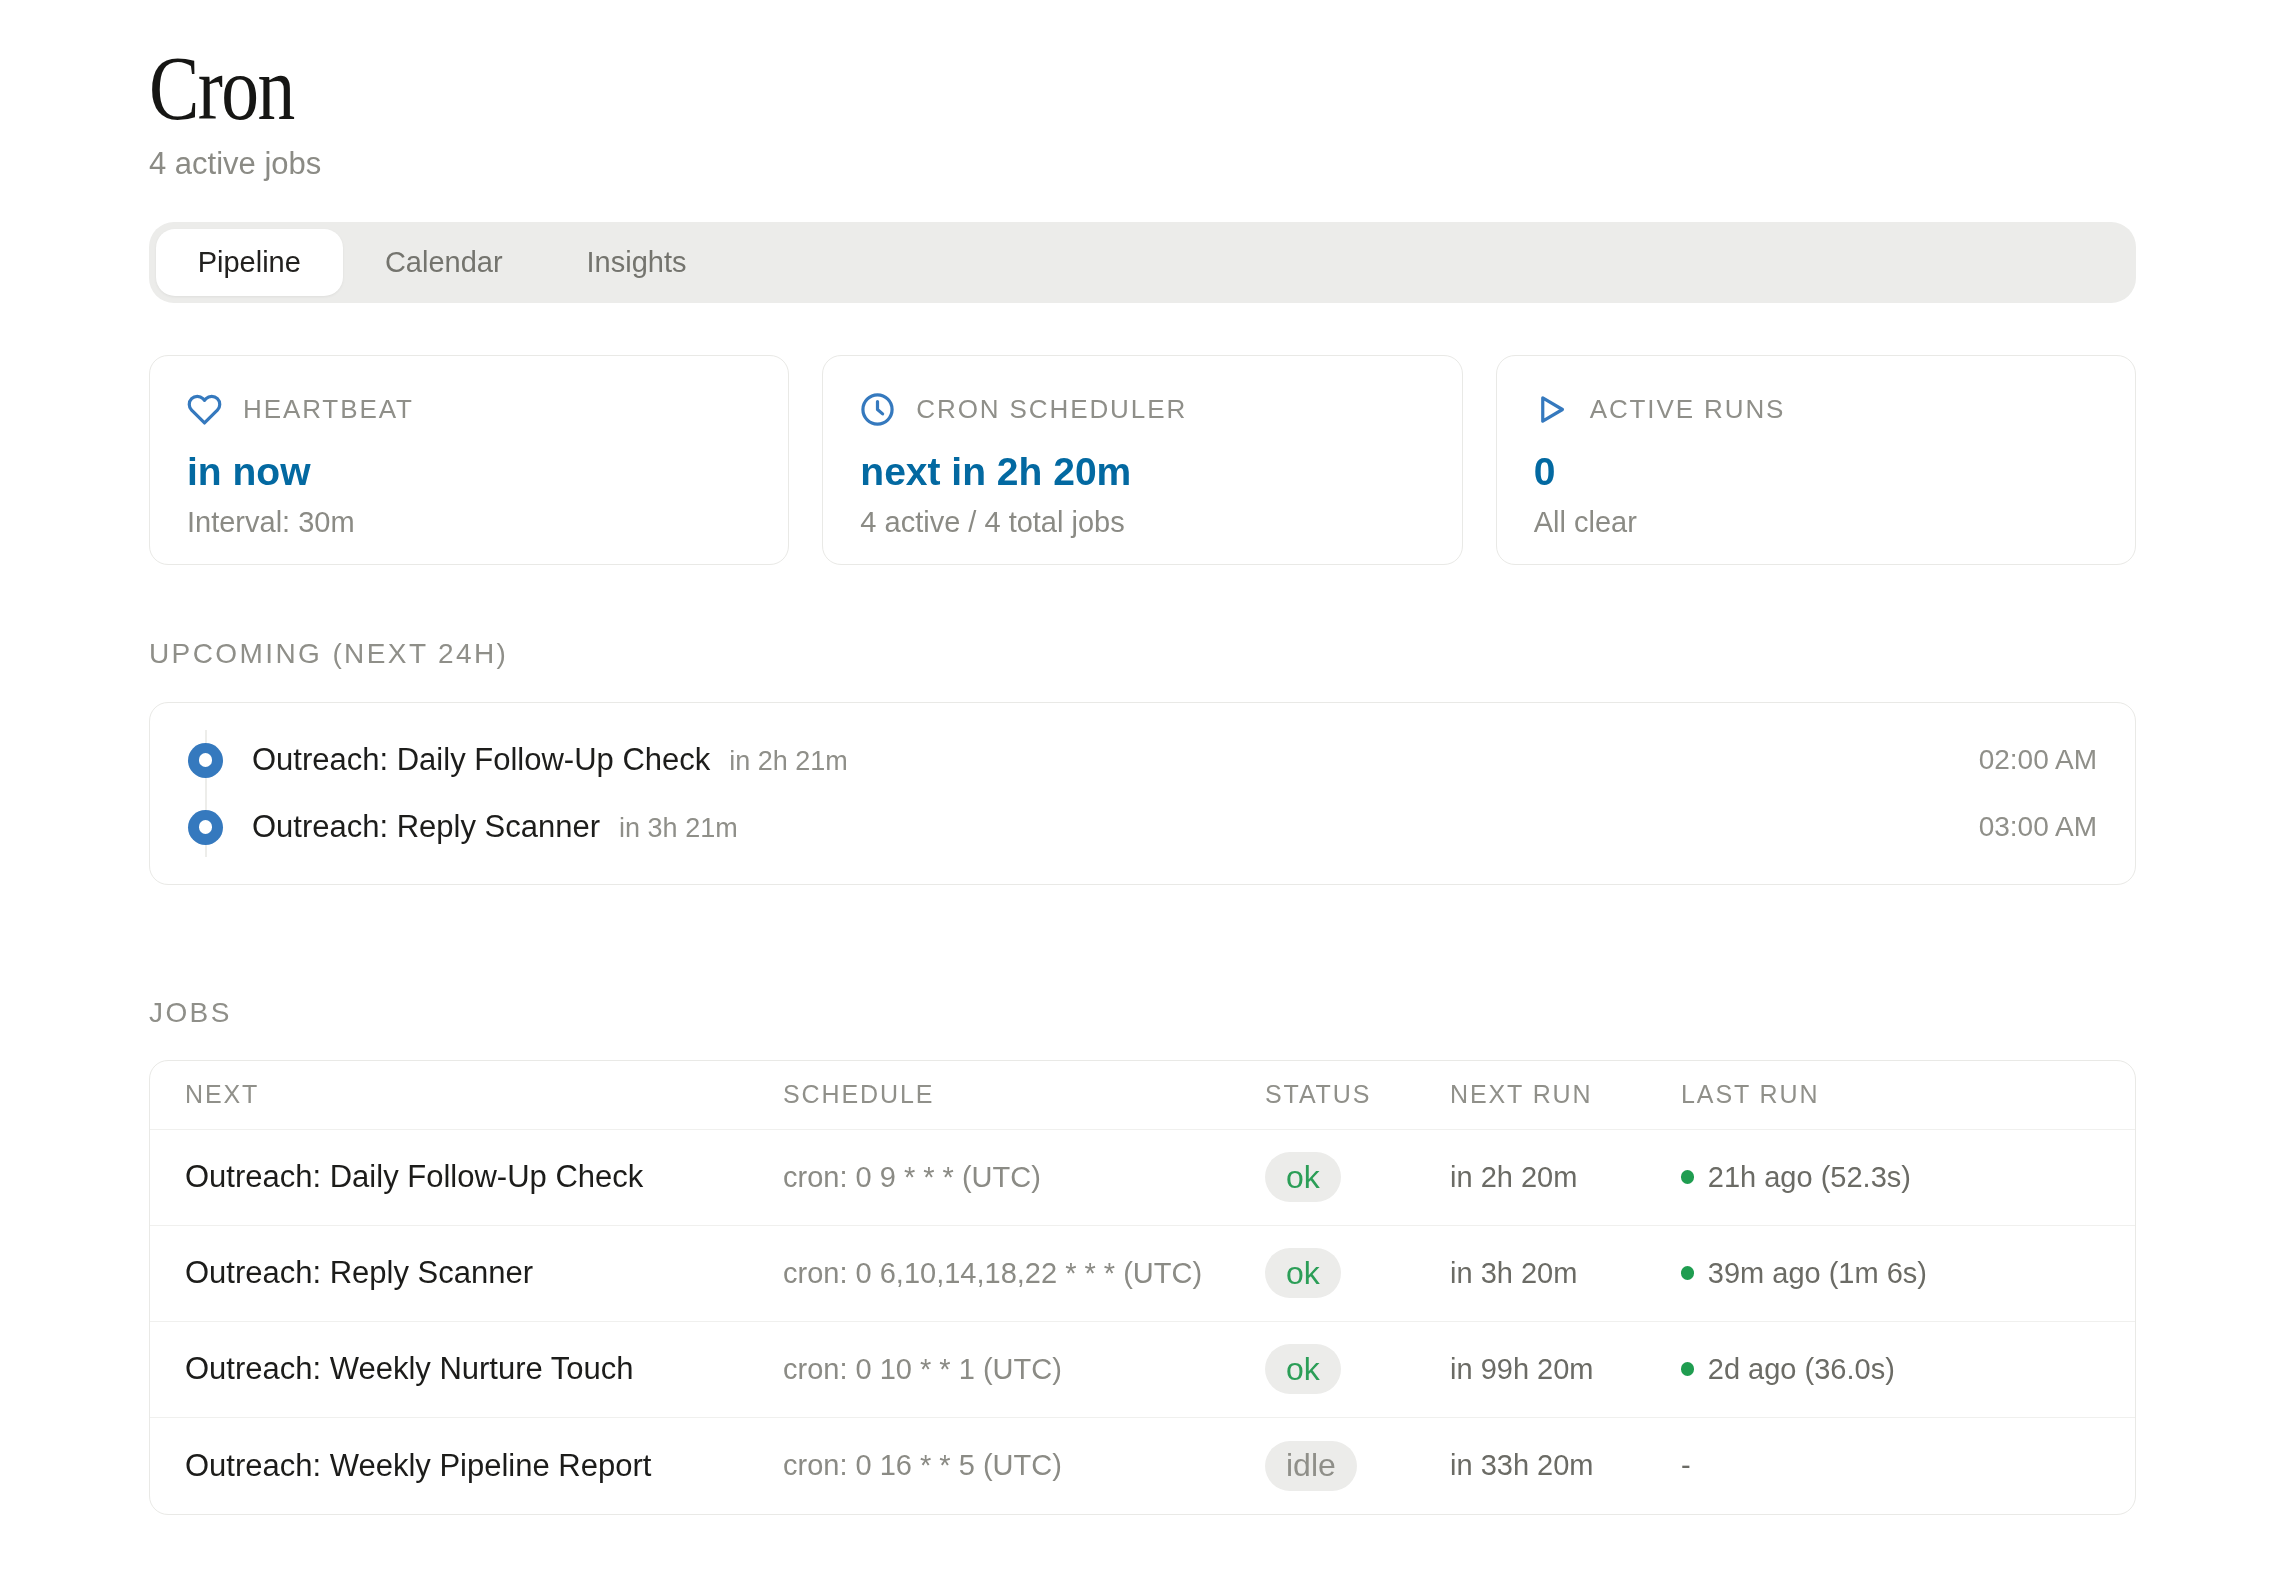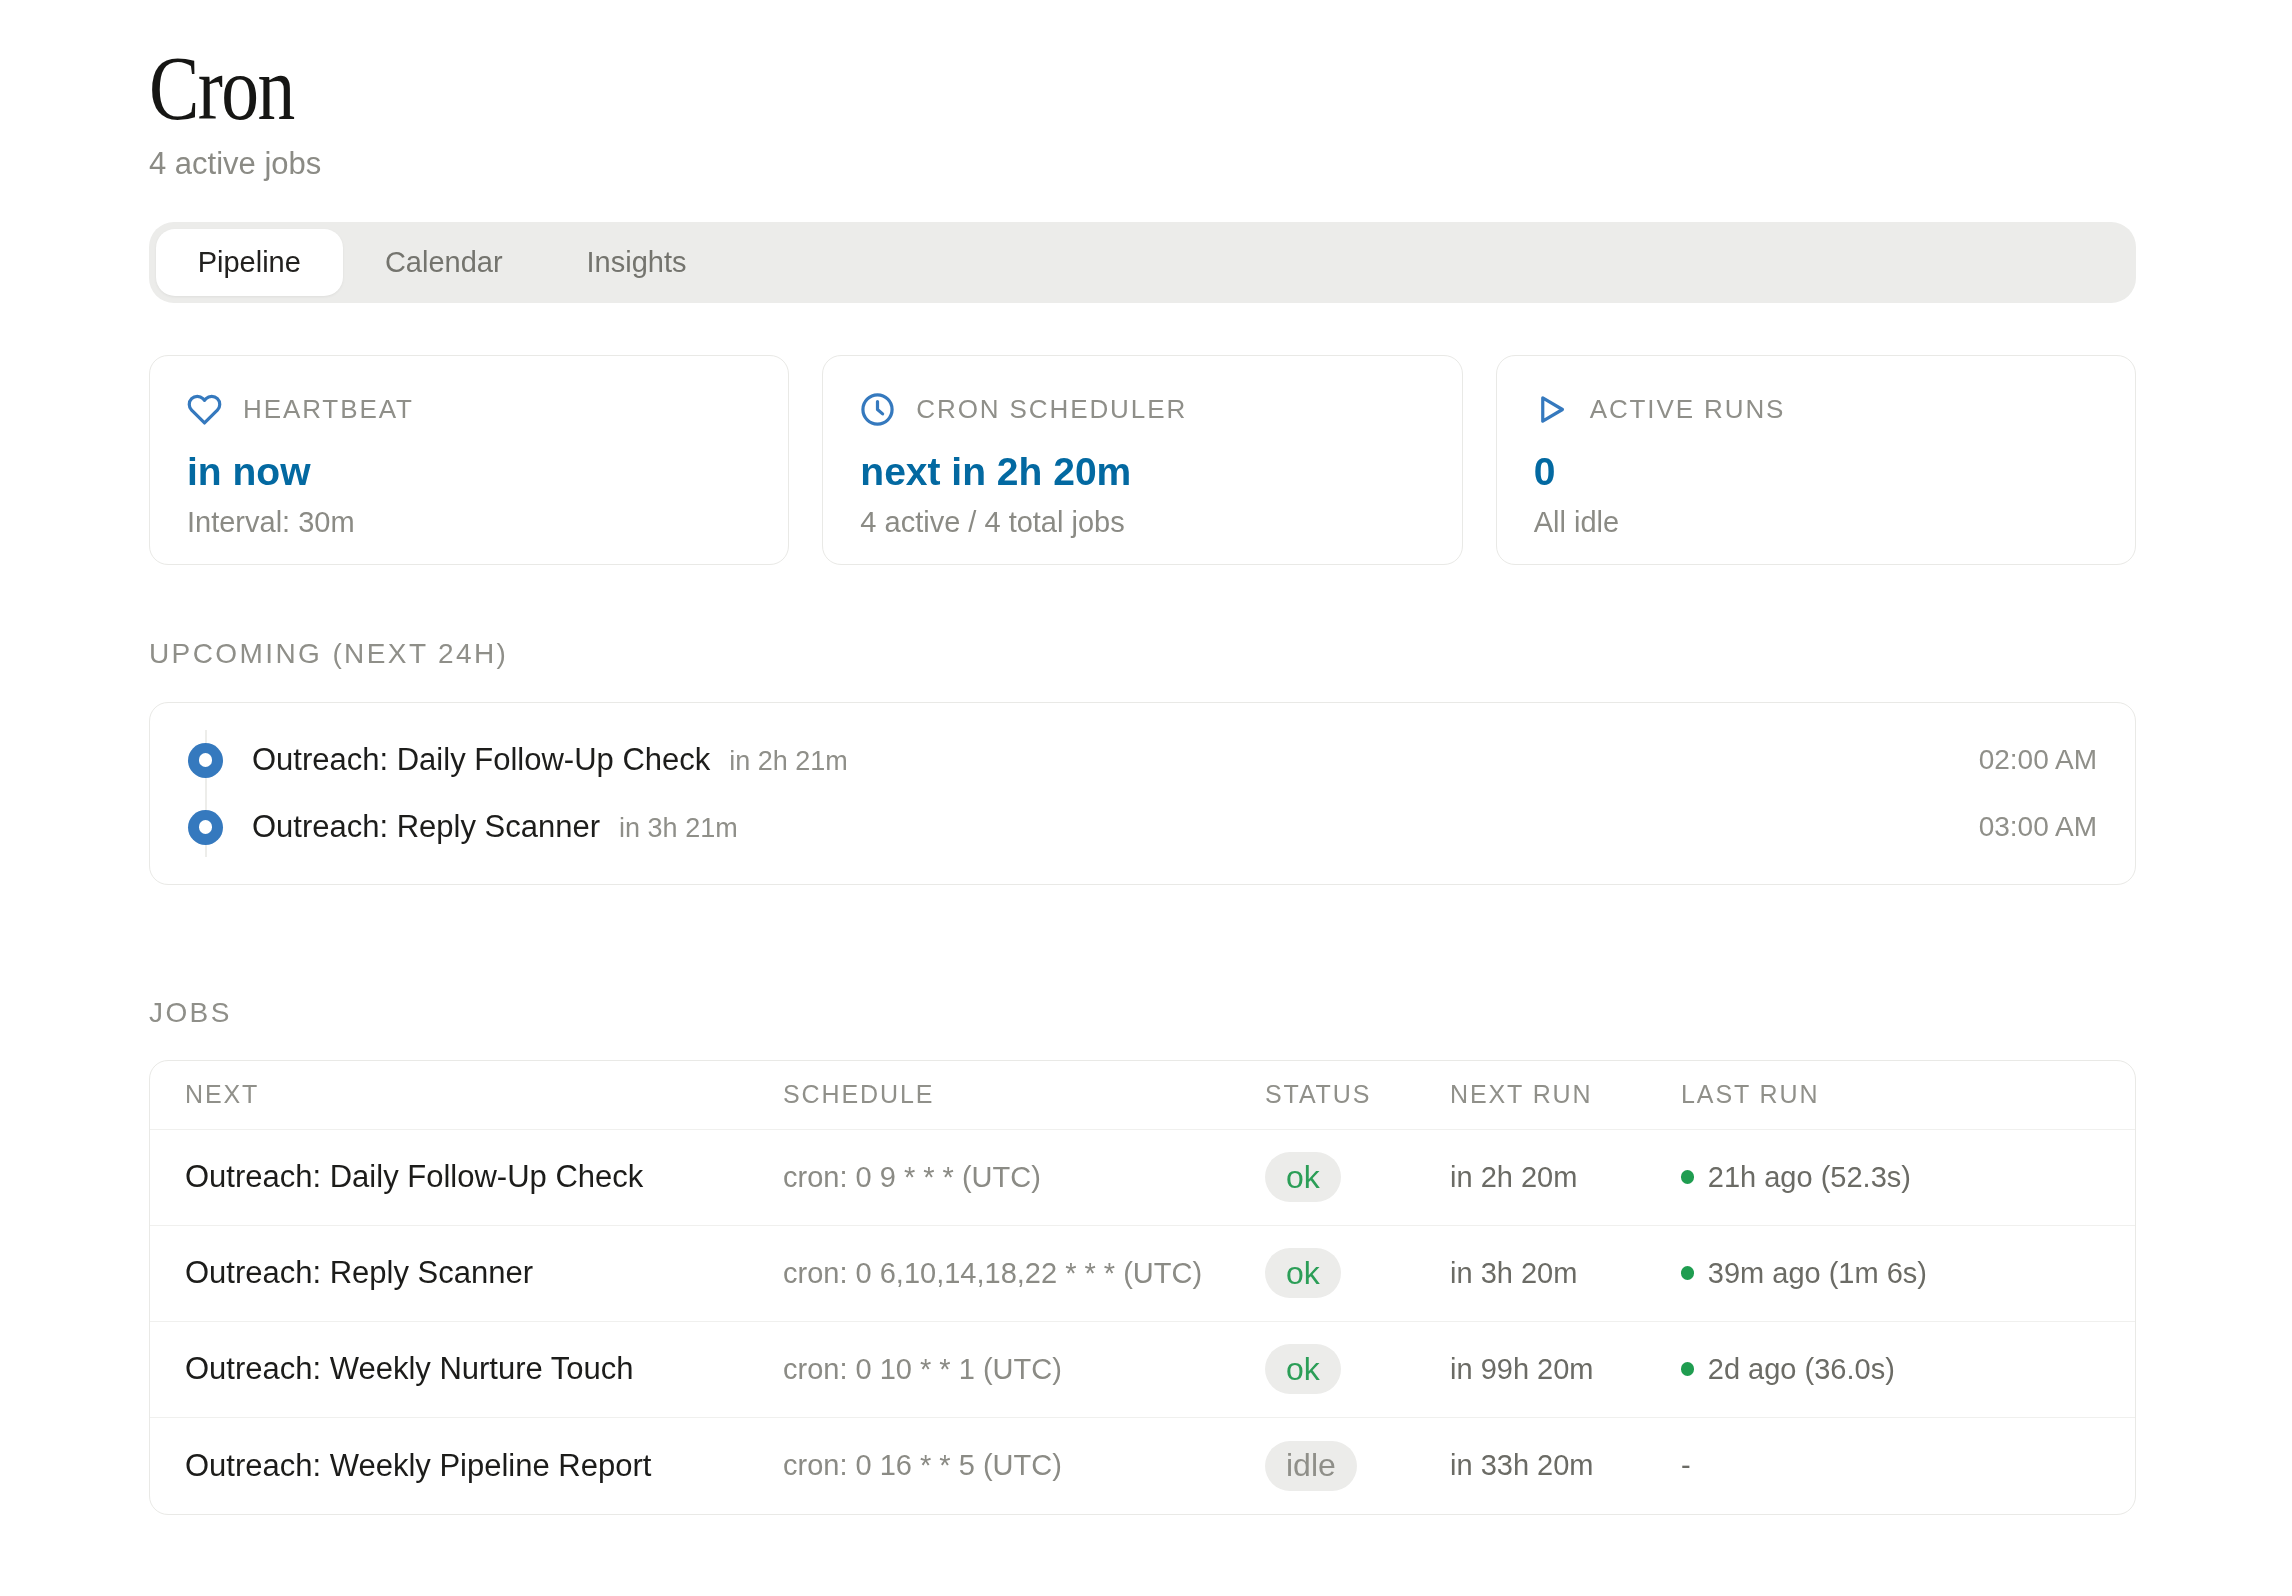--- a/index.html
+++ b/index.html
@@ -156,21 +156,21 @@
     <div class="card">
       <div class="card-head">
         <span class="card-icon">
           <svg viewBox="0 0 24 24" fill="none" stroke="#3579be" stroke-width="2.2" stroke-linecap="round" stroke-linejoin="round">
             <polygon points="6 4 19.5 12 6 20"></polygon>
           </svg>
         </span>
         <span class="card-label">ACTIVE RUNS</span>
       </div>
       <div class="card-value">0</div>
-      <div class="card-sub">All idle</div>
+      <div class="card-sub">All clear</div>
     </div>
 
   </div>
 
   <div class="section-heading upcoming">UPCOMING (NEXT 24H)</div>
 
   <div class="upcoming-card">
     <div class="timeline-line"></div>
 
     <div class="upcoming-item">

